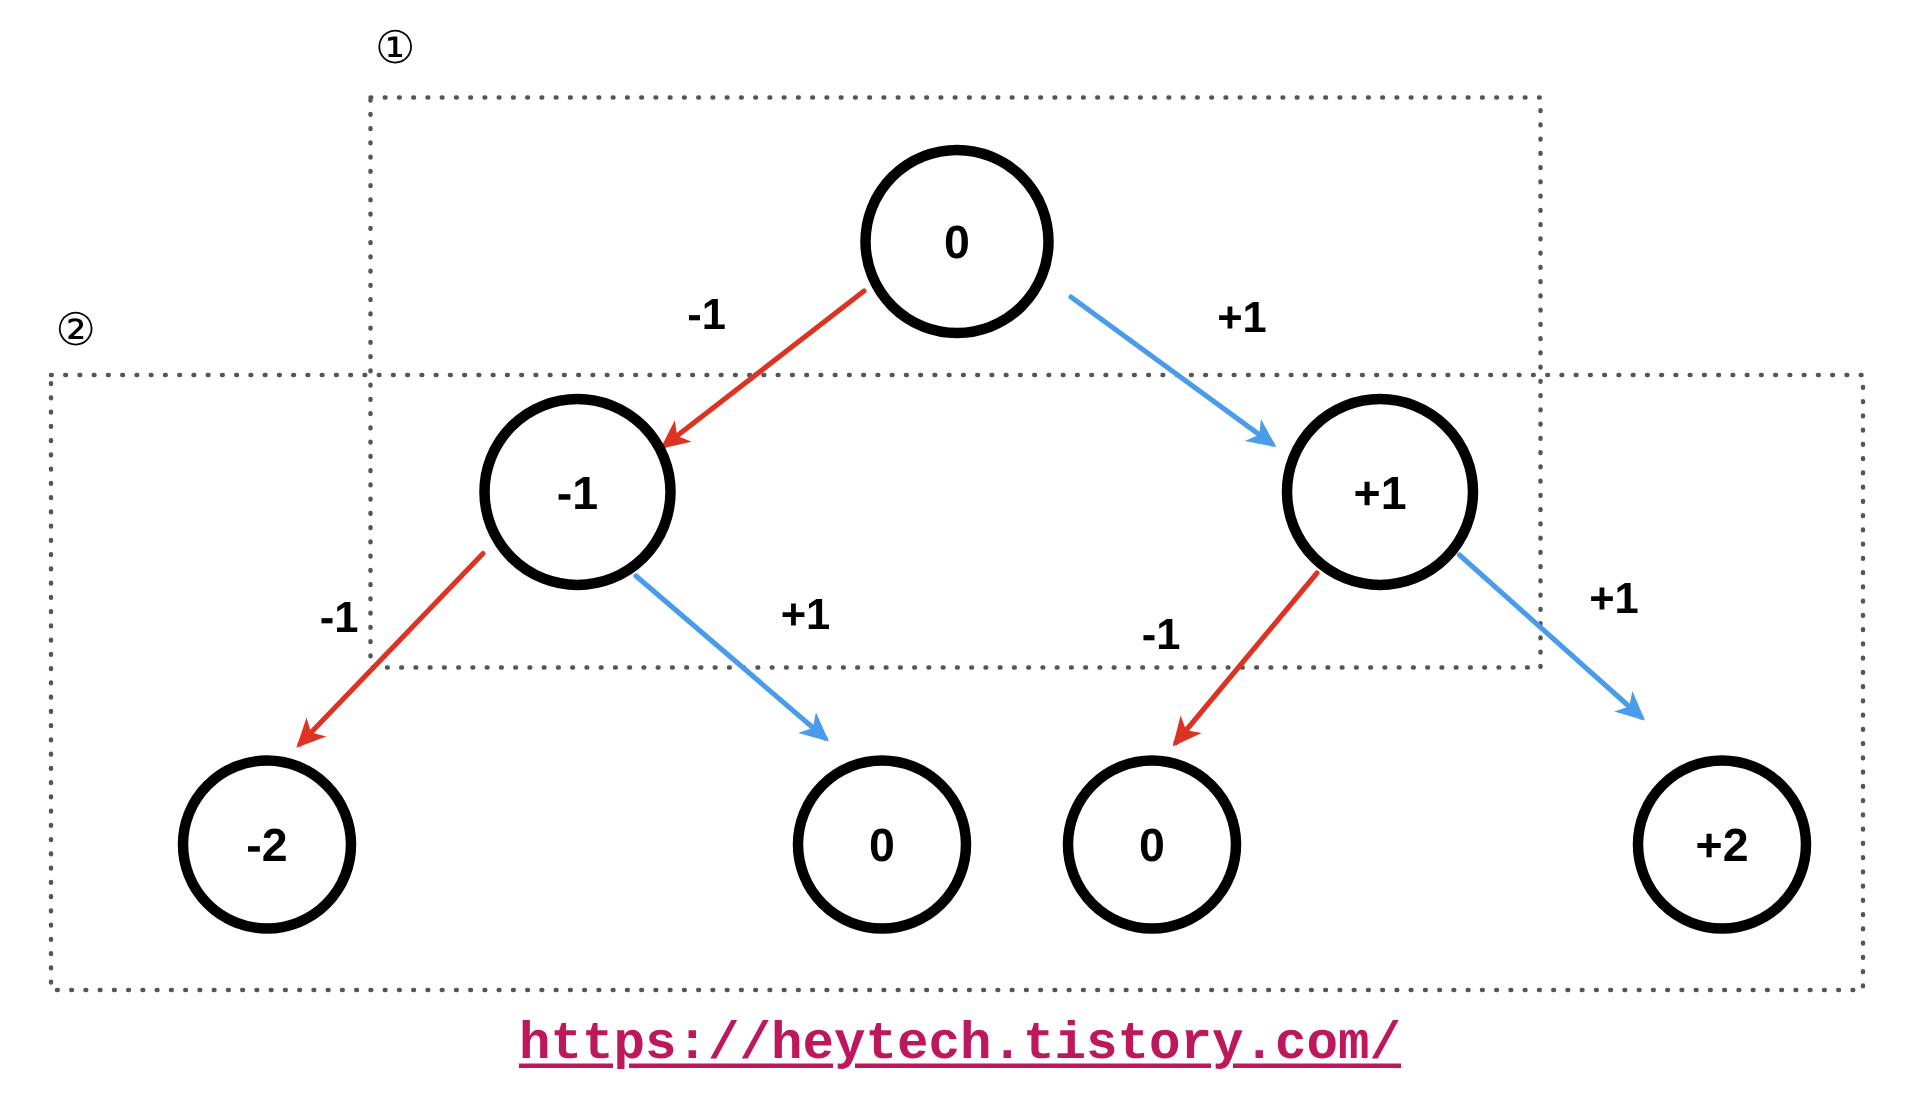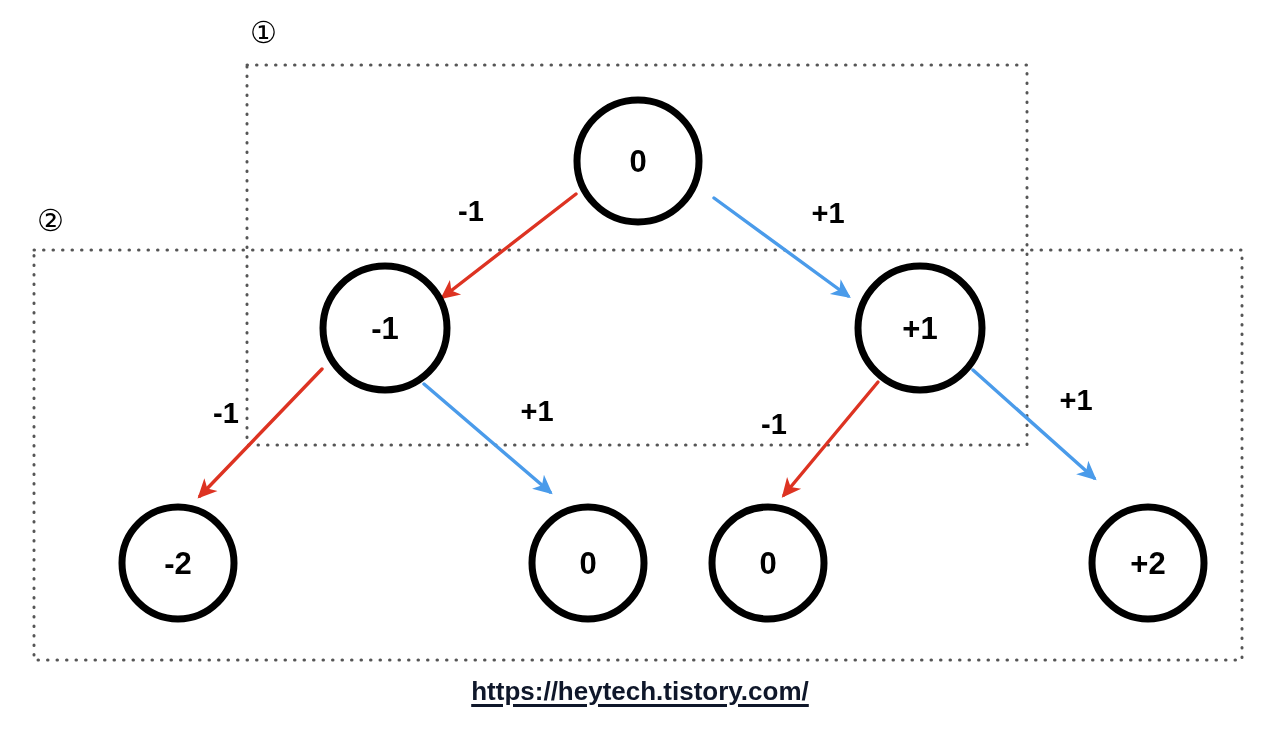--- a/index.html
+++ b/index.html
@@ -46,24 +46,24 @@
     font-size: 29px;
     color: #000000;
     white-space: nowrap;
     user-select: none;
   }
   .site-url {
     position: absolute;
     left: 50%;
     transform: translateX(-50%);
     top: 676px;
-    font-family: Liberation Sans, sans-serif;
+    font-family: Liberation Mono, monospace;
     font-weight: bold;
-    font-size: 26px;
-    color: #0f172a;
+    font-size: 35px;
+    color: #be185d;
     text-decoration: underline;
     text-decoration-thickness: 3px;
     text-underline-offset: 4px;
     white-space: nowrap;
   }
 </style>
 </head>
 <body>
 
 <div id="canvas">

